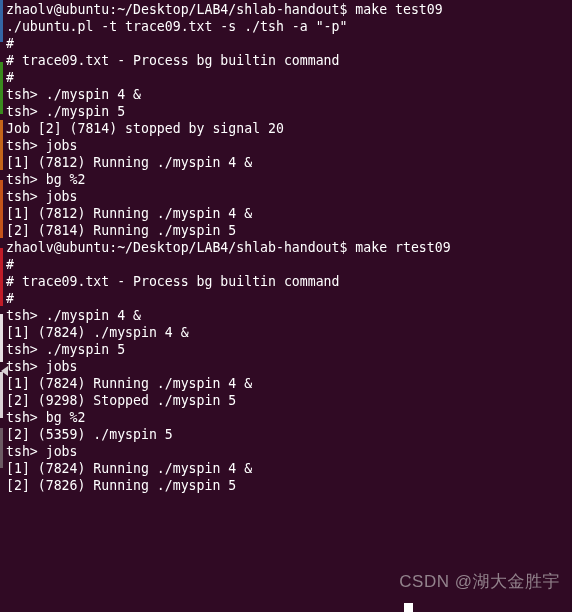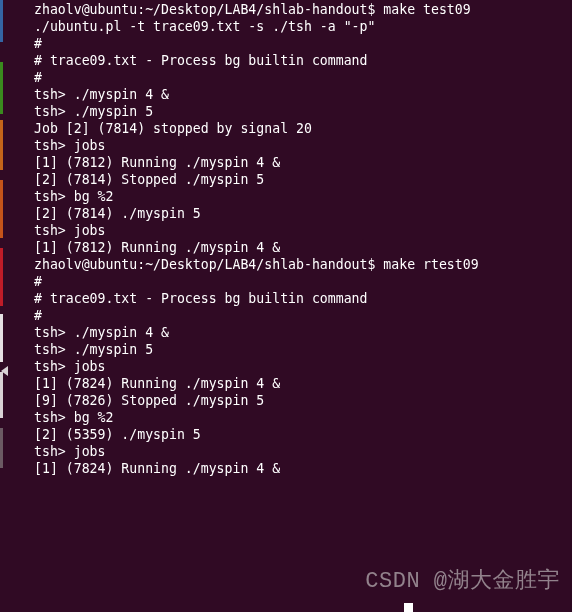--- a/index.html
+++ b/index.html
@@ -45,36 +45,35 @@
     z-index: 6;
   }
   #screen {
     position: absolute;
     left: 0;
     top: 0;
     width: 486px;
     padding: 1px 0 0 6px;
     box-sizing: border-box;
     z-index: 2;
-    margin-left: 28px;
   }
   .line {
     height: 17px;
     white-space: pre;
     letter-spacing: 0px;
     font-variant-ligatures: none;
   }
   
   #watermark {
     position: absolute;
     right: 12px;
     bottom: 22px;
     color: #9b8d95;
-    font-family: Liberation Mono, monospace;
-    font-size: 22px;
+    font-family: Liberation Sans, sans-serif;
+    font-size: 17px;
     letter-spacing: 0.5px;
     z-index: 8;
     opacity: 0.92;
     white-space: pre;
   }
   
   #cursor-block {
     position: absolute;
     left: 404px;
     top: 603px;
@@ -116,38 +115,39 @@
       <div class="line">zhaolv@ubuntu:~/Desktop/LAB4/shlab-handout$ make test09</div>
       <div class="line">./ubuntu.pl -t trace09.txt -s ./tsh -a "-p"</div>
       <div class="line">#</div>
       <div class="line"># trace09.txt - Process bg builtin command</div>
       <div class="line">#</div>
       <div class="line">tsh&gt; ./myspin 4 &amp;</div>
       <div class="line">tsh&gt; ./myspin 5</div>
       <div class="line">Job [2] (7814) stopped by signal 20</div>
       <div class="line">tsh&gt; jobs</div>
       <div class="line">[1] (7812) Running ./myspin 4 &amp;</div>
-      <div class="line">[2] (7814) Stopped ./myspin 5</div>
       <div class="line">tsh&gt; bg %2</div>
-      <div class="line">[2] (7814) ./myspin 5</div>
       <div class="line">tsh&gt; jobs</div>
       <div class="line">[1] (7812) Running ./myspin 4 &amp;</div>
+      <div class="line">[2] (7814) Running ./myspin 5</div>
       <div class="line">zhaolv@ubuntu:~/Desktop/LAB4/shlab-handout$ make rtest09</div>
       <div class="line">#</div>
       <div class="line"># trace09.txt - Process bg builtin command</div>
       <div class="line">#</div>
       <div class="line">tsh&gt; ./myspin 4 &amp;</div>
+      <div class="line">[1] (7824) ./myspin 4 &amp;</div>
       <div class="line">tsh&gt; ./myspin 5</div>
       <div class="line">tsh&gt; jobs</div>
       <div class="line">[1] (7824) Running ./myspin 4 &amp;</div>
-      <div class="line">[9] (7826) Stopped ./myspin 5</div>
+      <div class="line">[2] (9298) Stopped ./myspin 5</div>
       <div class="line">tsh&gt; bg %2</div>
       <div class="line">[2] (5359) ./myspin 5</div>
       <div class="line">tsh&gt; jobs</div>
       <div class="line">[1] (7824) Running ./myspin 4 &amp;</div>
+      <div class="line">[2] (7826) Running ./myspin 5</div>
     </div>
 
   <div id="right-gutter"></div>
 
   <div id="cursor-block" style="left: 404px; top: 603px;"></div>
 
   <div id="watermark">CSDN @湖大金胜宇</div>
 
 </div>
 

